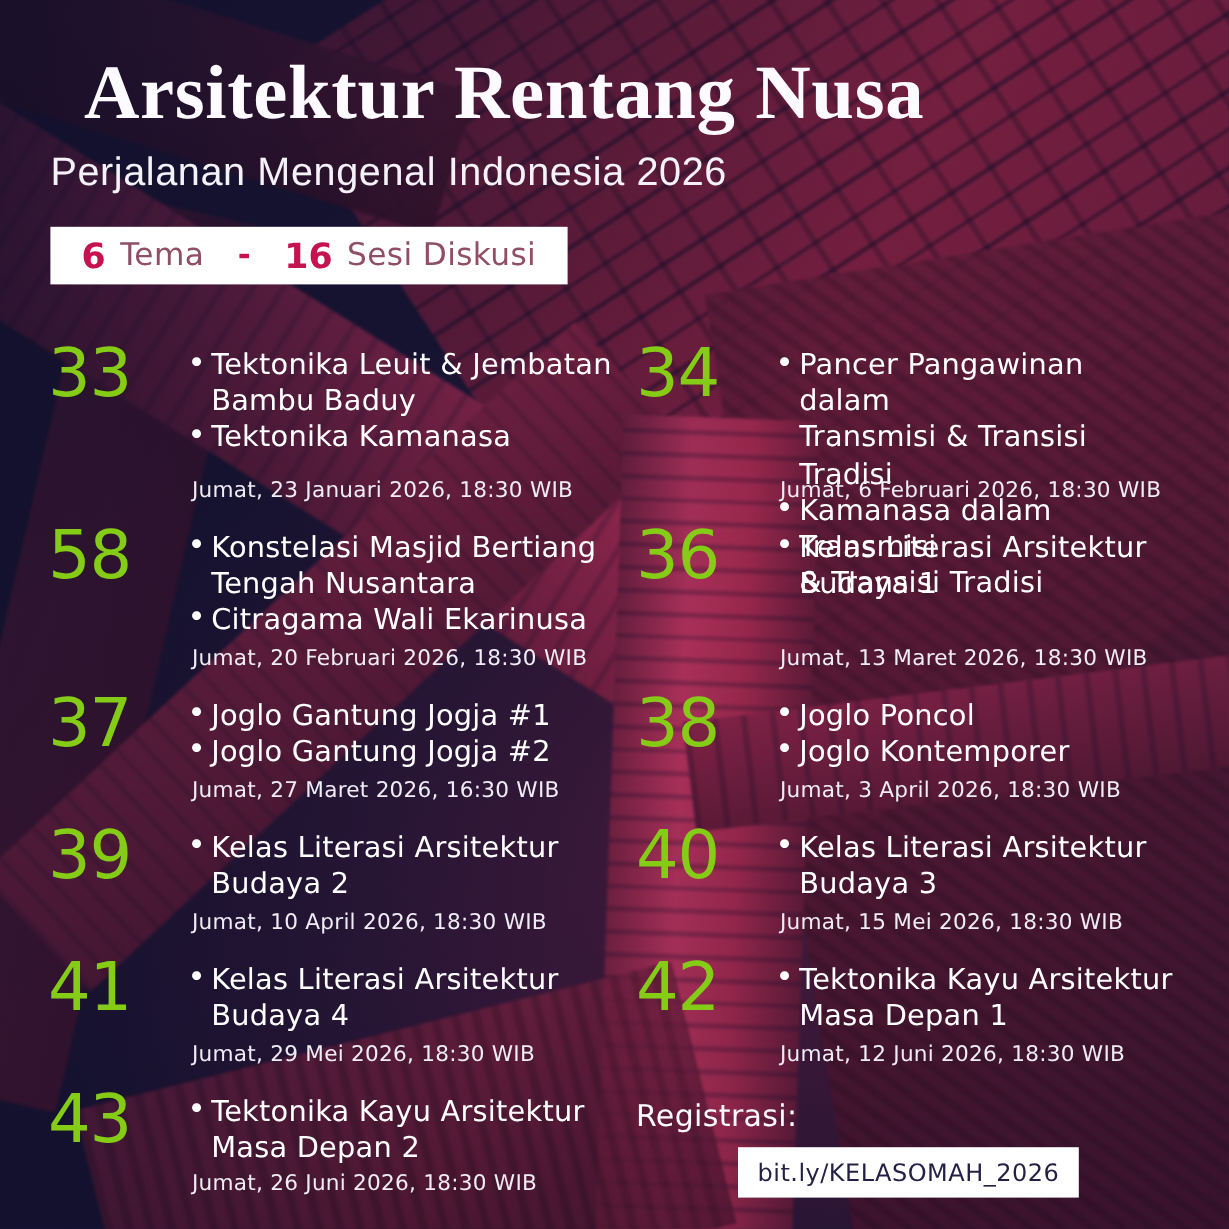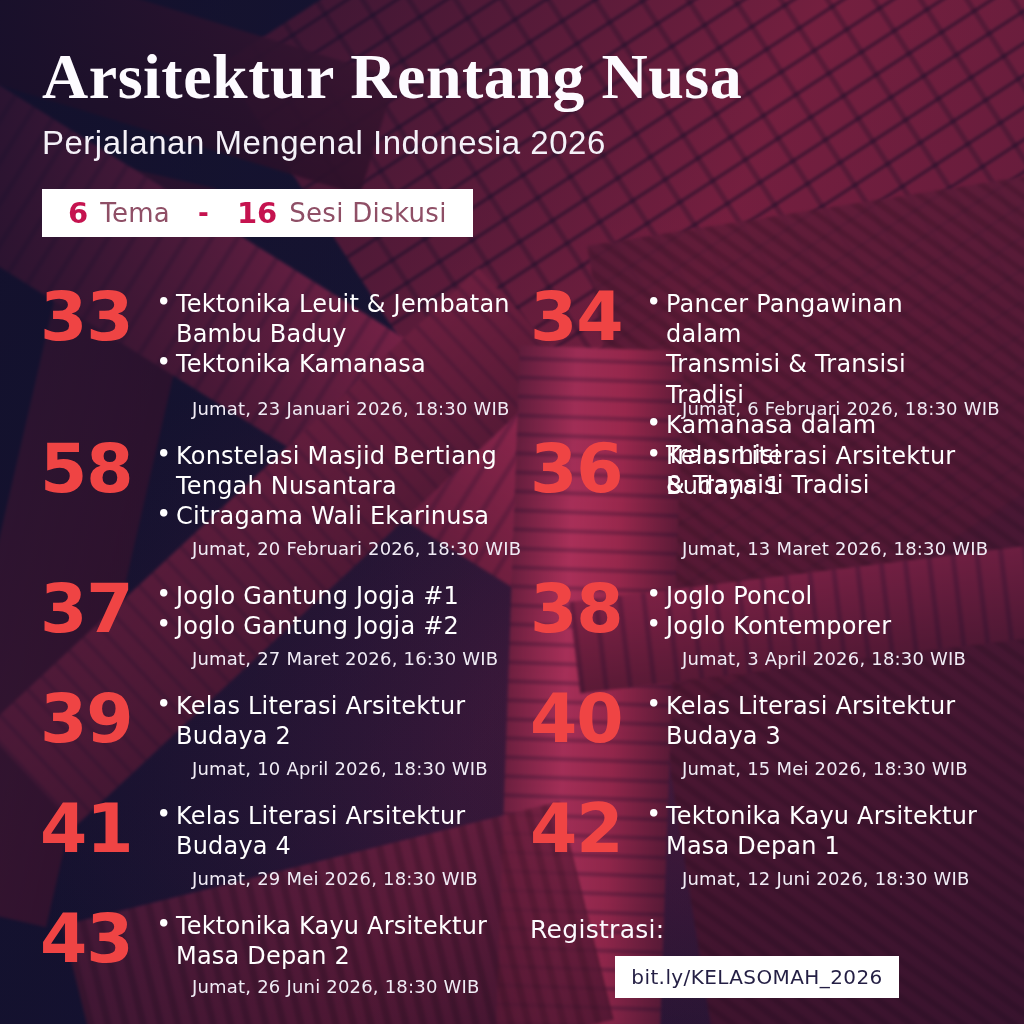--- a/index.html
+++ b/index.html
@@ -55,21 +55,21 @@
       repeating-linear-gradient(90deg, rgba(0,0,0,.2) 0 7px, transparent 7px 17px),
       linear-gradient(180deg,#7e2242,#5a1731);opacity:.8;}
   .tone-overlay{position:absolute;inset:0;background:
       linear-gradient(115deg, rgba(17,15,42,.88) 0%, rgba(17,15,42,.5) 28%,
                       rgba(17,15,42,.14) 55%, rgba(17,15,42,.38) 100%);}
 
   
   .header{position:absolute;left:42px;top:44px;}
   .title{
     font-family:"Liberation Serif","DejaVu Serif",serif;
-    font-weight:700;font-size:64px;line-height:1.02;letter-spacing:.5px;color:#fdfbff;
+    font-weight:700;font-size:64px;line-height:1.02;letter-spacing:.5px;color:#fdfbff;margin-left:28px;
   }
   .subtitle{
     font-family:Liberation Sans, sans-serif;
     font-weight:400;font-size:33px;margin-top:15px;letter-spacing:.5px;color:#f4f1f8;
   }
   .badge{
     margin-top:27px;display:inline-flex;align-items:center;height:48px;
     background:#fff;padding:0 26px;gap:12px;
   }
   .badge .num{color:var(--accent);font-weight:700;font-size:29px;}
@@ -77,34 +77,34 @@
   .badge .sep{color:var(--accent);font-weight:700;font-size:26px;margin:0 16px;}
 
   
   .grid{
     position:absolute;left:40px;top:283px;width:944px;
     display:grid;grid-template-columns:490px 1fr;
     grid-template-rows:152px 140px 110px 110px 110px 108px;
   }
   .cell{position:relative;display:flex;padding-top:6px;}
   .num-big{
-    width:112px;flex:0 0 112px;font-weight:700;font-size:68px;line-height:.82;
-    letter-spacing:-1px;color:#ef4444;
+    width:112px;flex:0 0 112px;font-weight:400;font-size:56px;line-height:.82;
+    letter-spacing:-1px;color:#84cc16;
   }
   .content{flex:1;min-width:0;padding-right:6px;}
   ul.topics{list-style:none;}
   ul.topics li{
     position:relative;padding-left:24px;font-weight:400;font-size:24px;
     line-height:1.26;letter-spacing:.2px;white-space:pre-line;color:#fff;
   }
   ul.topics li::before{
     content:"\2022";position:absolute;left:5px;top:0;font-size:21px;font-weight:700;
   }
   .date{
-    position:absolute;left:152px;bottom:16px;font-size:18px;font-weight:400;
+    position:absolute;left:120px;bottom:16px;font-size:18px;font-weight:400;
     letter-spacing:.2px;color:var(--date-ink);white-space:nowrap;
   }
 
   
   .reg-cell{display:flex;flex-direction:column;padding-top:10px;}
   .reg-label{font-size:25px;font-weight:400;letter-spacing:.3px;color:#fdfbff;}
   .reg-row{display:flex;align-items:center;margin-top:12px;gap:36px;flex-direction:column;}
   .reg-link{
     background:#fff;color:#241f44;font-size:20px;letter-spacing:.4px;
     padding:9px 16px;white-space:nowrap;cursor:pointer;

